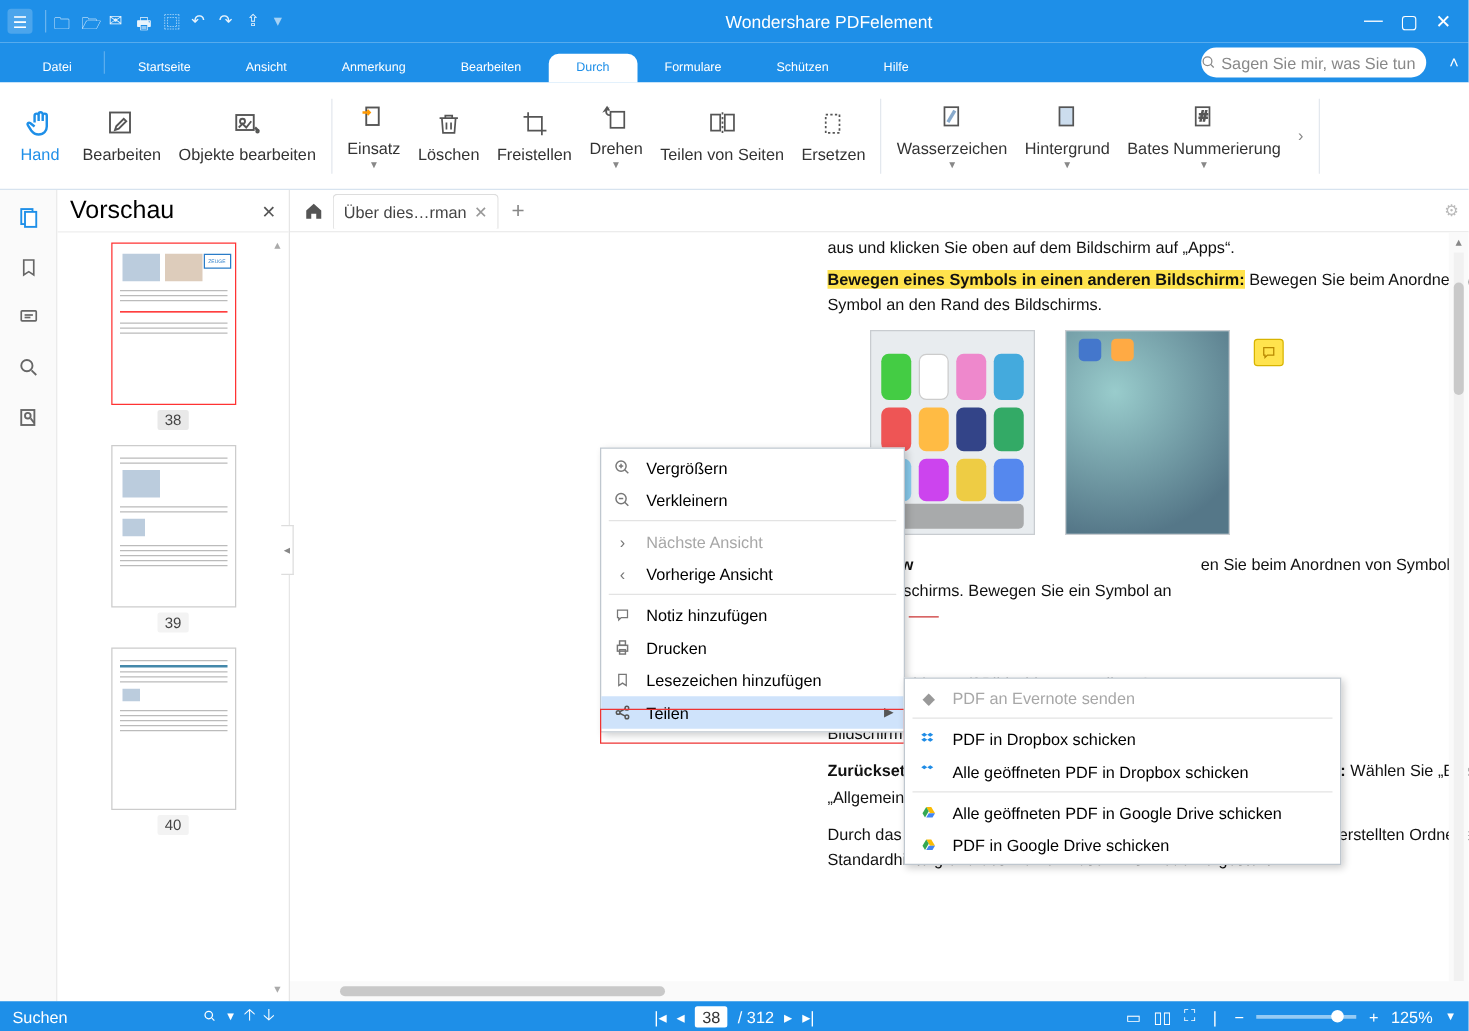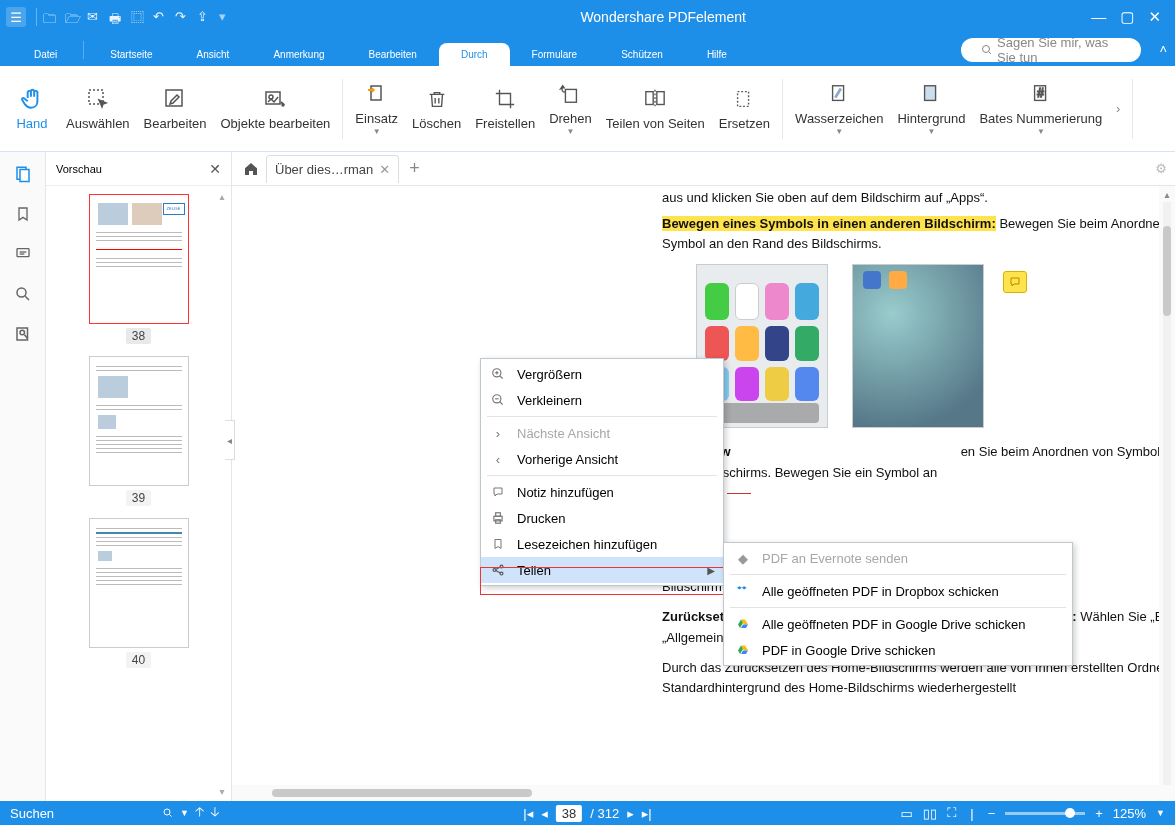--- a/index.html
+++ b/index.html
@@ -8,36 +8,36 @@
 .tb-app-icon{width:20px;height:20px;background:#fff3;border-radius:3px;display:flex;align-items:center;justify-content:center;margin-right:4px}
 .tb-qat{display:flex;gap:6px;align-items:center}
 .tb-qat span{width:16px;height:16px;opacity:.9}
 .tb-title{flex:1;text-align:center;font-size:14px}
 .tb-win{display:flex;gap:14px;padding-right:8px}
 .tb-win span{font-size:15px;cursor:pointer}
 .menubar{height:32px;background:#1e8fe8;display:flex;align-items:flex-end;color:#fff;padding-left:12px;position:relative}
 .menubar .mitem{padding:6px 22px;cursor:pointer;font-size:10px}
 .menubar .mitem.active{background:#fff;color:#1e8fe8;border-radius:8px 8px 0 0}
 .menubar .sep{border-left:1px solid #ffffff44;height:18px;align-self:center;margin:0 4px}
-.searchbox{position:absolute;right:34px;top:4px;background:#fff;border-radius:12px;height:24px;width:180px;display:flex;align-items:center;padding:0 20px;color:#888}
+.searchbox{position:absolute;right:34px;top:4px;background:#fff;border-radius:12px;height:24px;width:180px;display:flex;align-items:center;padding:0 0;color:#888}
 .searchbox svg{margin-right:4px}
 .collapse-btn{position:absolute;right:8px;top:8px;color:#fff}
 .ribbon{height:86px;background:#fff;border-bottom:1px solid #d7e3ef;display:flex;align-items:center;padding:0 6px;gap:2px;position:relative}
 .rbn-btn{display:flex;flex-direction:column;align-items:center;justify-content:center;min-width:52px;height:78px;padding:4px 6px;cursor:pointer;color:#333;font-size:12px;text-align:center;line-height:1.15}
 .rbn-btn .ic{width:28px;height:28px;margin-bottom:4px;display:flex;align-items:center;justify-content:center}
 .rbn-btn.sel{color:#1e8fe8}
 .rbn-sep{width:1px;height:60px;background:#e3e8ee;margin:0 4px}
 .rbn-more{width:16px;display:flex;align-items:center;justify-content:center;color:#888}
 .body{display:flex;height:calc(825px - 34px - 32px - 86px - 24px)}
 .sidebar{width:46px;background:#fafafa;border-right:1px solid #e6e6e6;display:flex;flex-direction:column;align-items:center;padding-top:10px;gap:16px}
 .sidebar .sico{width:24px;height:24px;color:#666;cursor:pointer;display:flex;align-items:center;justify-content:center}
 .sidebar .sico.active{color:#1e8fe8}
 .thumbs{width:186px;background:#fff;border-right:1px solid #e6e6e6;display:flex;flex-direction:column}
 .thumbs-hdr{height:34px;display:flex;align-items:center;padding:0 10px;border-bottom:1px solid #eee}
-.thumbs-hdr .ttl{flex:1;font-size:11px}
+.thumbs-hdr .ttl{flex:1;font-size:20px}
 .thumbs-hdr .x{cursor:pointer;color:#555;font-size:14px}
 .thumbs-scroll{flex:1;overflow:hidden;padding:8px 0;position:relative;display:flex;flex-direction:column;align-items:center;gap:12px}
 .thumb{width:110px;display:flex;flex-direction:column;align-items:center;gap:4px}
 .thumb .page{width:100px;height:130px;background:#fff;border:1px solid #ccc;position:relative;overflow:hidden;padding:6px;font-size:4px;line-height:1.2;color:#666}
 .thumb.sel .page{border:1px solid #f33}
 .thumb .pn{font-size:12px;color:#444;background:#f3f3f3;padding:1px 6px;border-radius:2px}
 .thumb.sel .pn{background:#e9e9e9}
 .thumb .page .bar{height:1px;background:#bbb;margin:3px 0}
 .thumb .page .minipic{width:30px;height:22px;background:#bcd;display:inline-block;margin:2px}
 .thumb .page .fred{height:1px;background:red;margin:8px 0}
@@ -143,29 +143,20 @@
       <div class="ic">
         <svg width="26" height="26" viewBox="0 0 24 24" fill="none" stroke="#1e8fe8" stroke-width="1.8">
           <path d="M8 11V6a1.5 1.5 0 013 0v4V5a1.5 1.5 0 013 0v5V6a1.5 1.5 0 013 0v8c0 3-2 6-6 6-2.5 0-4-1-5.5-3L3 13c-.7-1 .5-2.3 1.7-1.6L8 14"></path>
         </svg>
       </div>
       <span>Hand</span>
     </div>
   <div class="rbn-btn">
       <div class="ic">
         <svg width="24" height="24" viewBox="0 0 24 24" fill="none" stroke="#555" stroke-width="1.5">
-          <rect x="3" y="3" width="14" height="14" stroke-dasharray="2 2"></rect>
-          <path d="M13 13l7 3-3 1-1 3-3-7z" fill="#555"></path>
-        </svg>
-      </div>
-      <span>Auswählen</span>
-    </div>
-  <div class="rbn-btn">
-      <div class="ic">
-        <svg width="24" height="24" viewBox="0 0 24 24" fill="none" stroke="#555" stroke-width="1.5">
           <rect x="3" y="3" width="16" height="16"></rect>
           <path d="M8 14l6-6 2 2-6 6-3 1z"></path>
         </svg>
       </div>
       <span>Bearbeiten</span>
     </div>
   <div class="rbn-btn">
       <div class="ic">
         <svg width="24" height="24" viewBox="0 0 24 24" fill="none" stroke="#555" stroke-width="1.5">
           <rect x="3" y="5" width="14" height="12"></rect>
@@ -474,20 +465,28 @@
 
 <div class="submenu">
   <div class="row disabled">
       <div class="ci" style="color:#999">◆</div>
       <span>PDF an Evernote senden</span>
     </div>
   <div class="sep"></div>
   <div class="row">
       <div class="ci">
         <svg width="14" height="12" viewBox="0 0 24 24" fill="#1f8ce6">
+          <path d="M6 3l6 4-6 4-6-4zM18 3l6 4-6 4-6-4zM6 13l6 4-6 4-6-4zM18 13l6 4-6 4-6-4z" transform="scale(.8)"></path>
+        </svg>
+      </div>
+      <span>PDF in Dropbox schicken</span>
+    </div>
+  <div class="row">
+      <div class="ci">
+        <svg width="14" height="12" viewBox="0 0 24 24" fill="#1f8ce6">
           <path d="M6 3l6 4-6 4-6-4zM18 3l6 4-6 4-6-4z" transform="scale(.8)"></path>
         </svg>
       </div>
       <span>Alle geöffneten PDF in Dropbox schicken</span>
     </div>
   <div class="sep"></div>
   <div class="row">
       <div class="ci">
         <svg width="14" height="12" viewBox="0 0 24 24">
           <path d="M8 3h8l6 10h-8z" fill="#fbbc04"></path>

